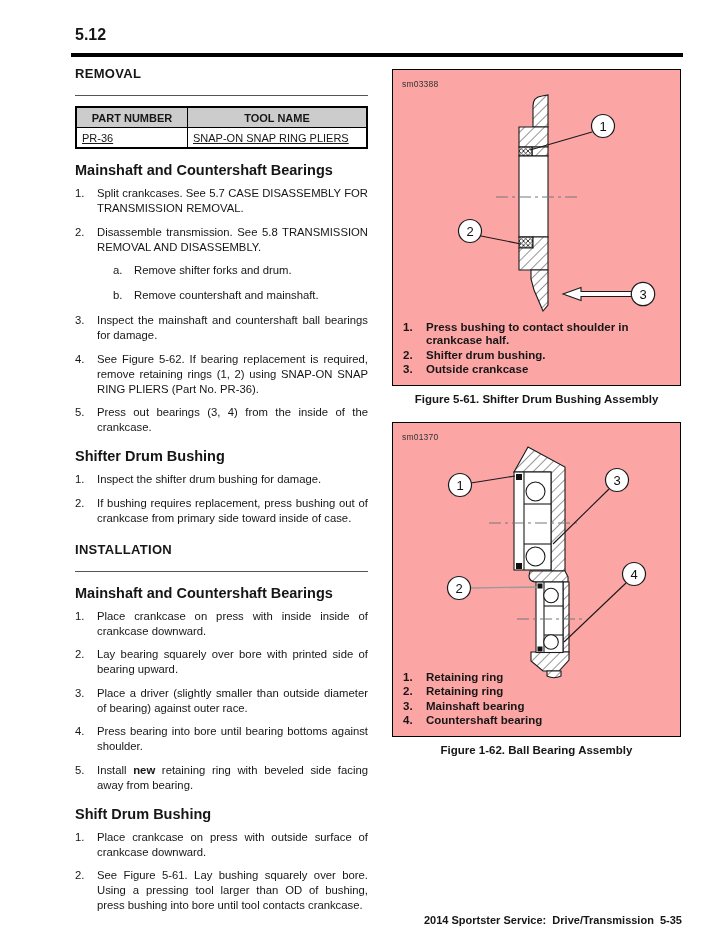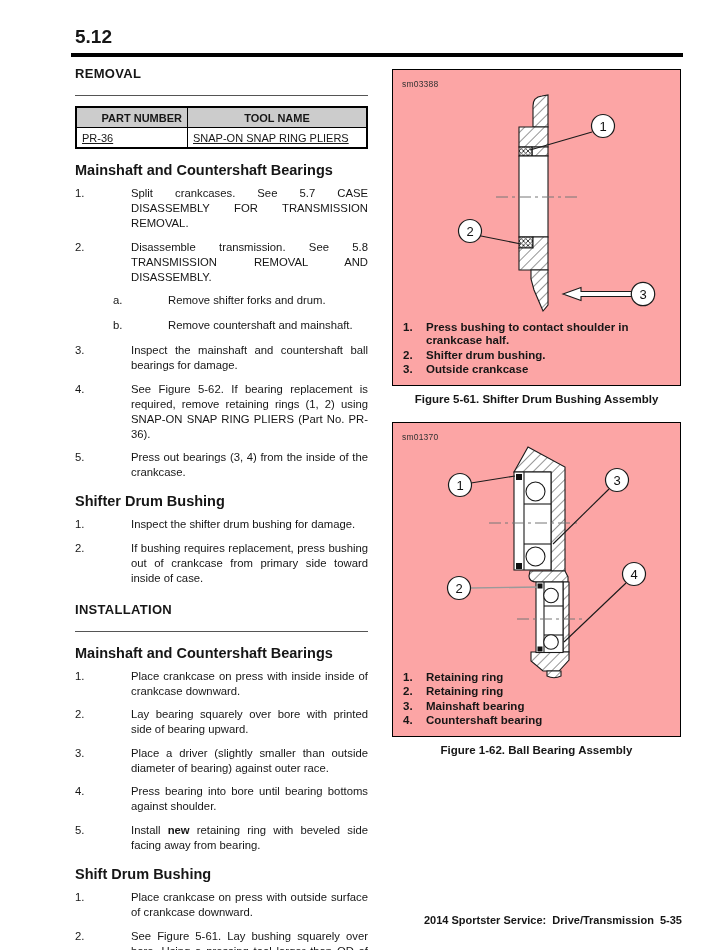--- a/index.html
+++ b/index.html
@@ -3,40 +3,40 @@
 <meta charset="utf-8">
 <style>
   html,body{margin:0;padding:0;}
   body{
     width:728px;height:950px;position:relative;background:#fff;
     font-family:"Liberation Sans",sans-serif;color:#161616;overflow:hidden;
   }
   
   .hdr{position:absolute;left:75px;top:26px;width:645px;display:flex;justify-content:space-between;align-items:baseline;}
   .hdr .title{font-size:19px;font-weight:bold;letter-spacing:.2px;}
-  .hdr .pnum{font-size:19px;font-weight:bold;}
+  .hdr .pnum{font-size:16px;font-weight:bold;}
   .hdr-rule{position:absolute;left:71px;top:53px;width:612px;height:4px;background:#000;}
   
   .col-left{position:absolute;left:75px;top:66px;width:293px;}
   .col-right{position:absolute;left:392px;top:69px;width:289px;}
   
   .sec-head{font-size:13px;font-weight:bold;letter-spacing:.3px;border-bottom:1.5px solid #555;padding-bottom:14px;margin:0 0 10px 0;}
   .sec-head.mt{margin-top:16px;}
   .sub-head{font-size:14.5px;font-weight:bold;margin:13px 0 8px 0;}
   
   table.tools{border-collapse:collapse;width:100%;border:2px solid #000;margin:2px 0 2px 0;}
   .tools th,.tools td{border:1px solid #000;font-size:11px;padding:3px 5px;height:13px;}
   .tools th{background:#ccc;font-weight:bold;}
-  .tools th.c1{text-align:right;width:100px;}
+  .tools th.c1{text-align:center;width:100px;}
   .tools th.c2{text-align:center;}
   .tools td{text-align:left;text-decoration:underline;}
   
   .step{display:flex;margin-bottom:8.5px;font-size:11.3px;line-height:1.33;}
   .step .num{flex:0 0 22px;}
-  .step .txt{flex:1;text-align:justify;margin-left:34px;}
+  .step .txt{flex:1;text-align:justify;}
   .step.sub{margin-left:38px;margin-bottom:10px;}
   .step.sub .num{flex:0 0 21px;}
   .step b{font-weight:bold;}
   
   .figbox{position:relative;border:1.2px solid #000;background:#fca5a5;}
   #fig61{height:315px;}
   #fig62{height:313px;margin-top:17px;}
   .smcode{position:absolute;top:9px;left:9px;font-size:8.5px;color:#333;letter-spacing:.2px;}
   .figsvg{position:absolute;top:0;left:0;}
   .figlegend{position:absolute;left:10px;right:12px;bottom:7px;font-weight:bold;font-size:11.5px;line-height:1.18;}

